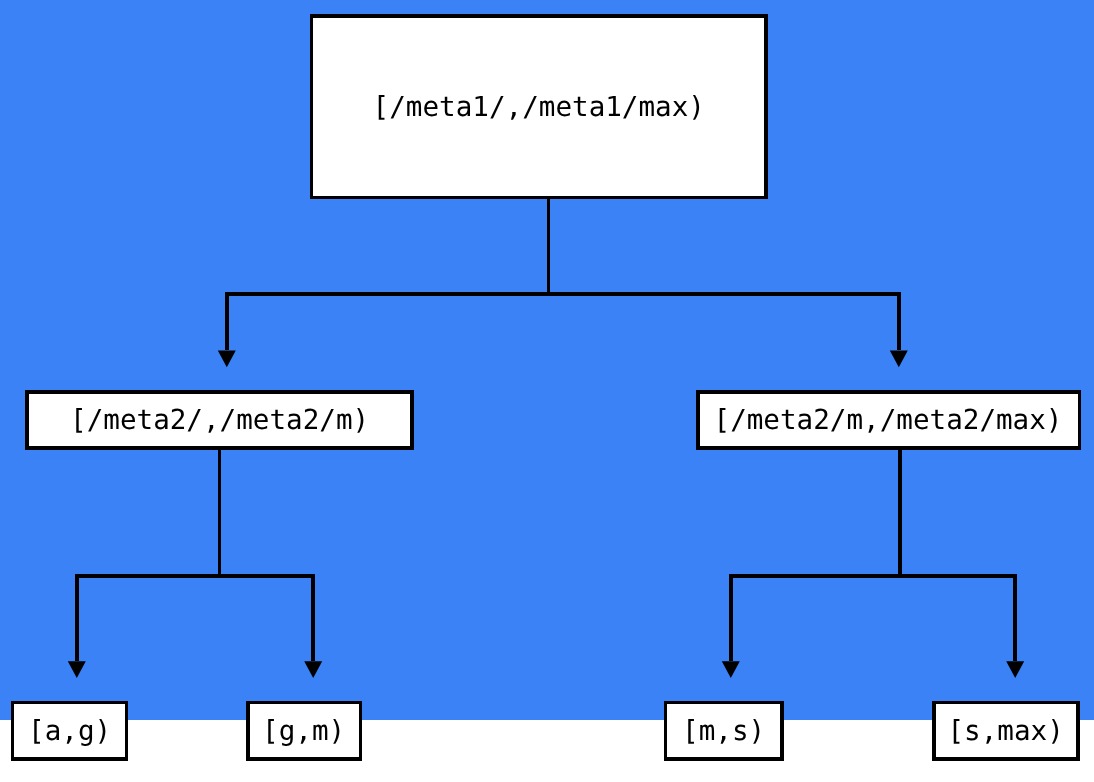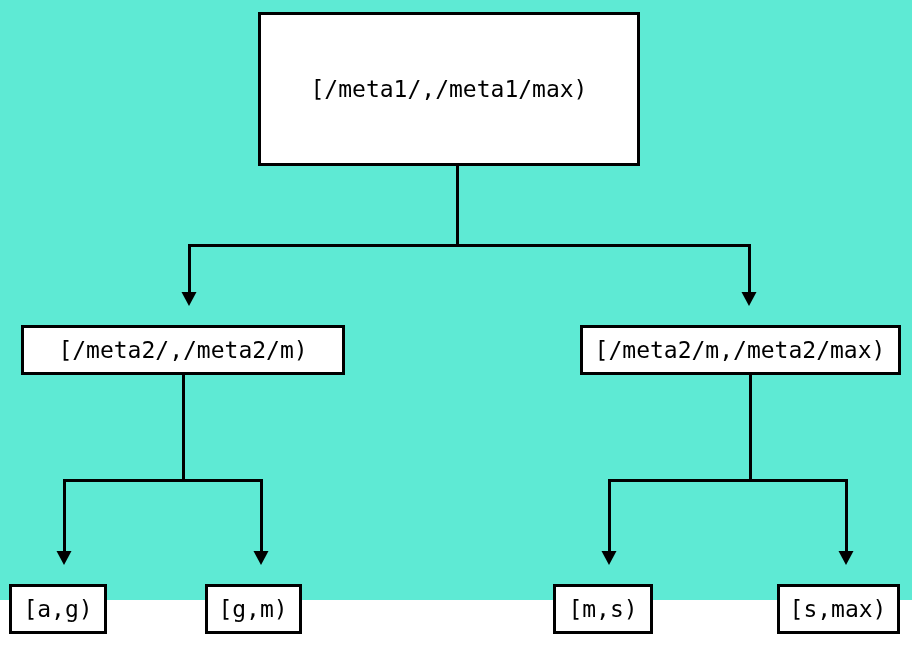--- a/index.html
+++ b/index.html
@@ -11,21 +11,21 @@
   body {
     width: 912px;
     height: 652px;
     font-family: "DejaVu Sans Mono", "Liberation Mono", monospace;
     overflow: hidden;
   }
   #diagram-root {
     position: relative;
     width: 912px;
     height: 600px;
-    background: #5eead4;
+    background: #3b82f6;
   }
   svg.tree-canvas {
     position: absolute;
     top: 0;
     left: 0;
     width: 912px;
     height: 652px;
     display: block;
   }
   .node-box {

